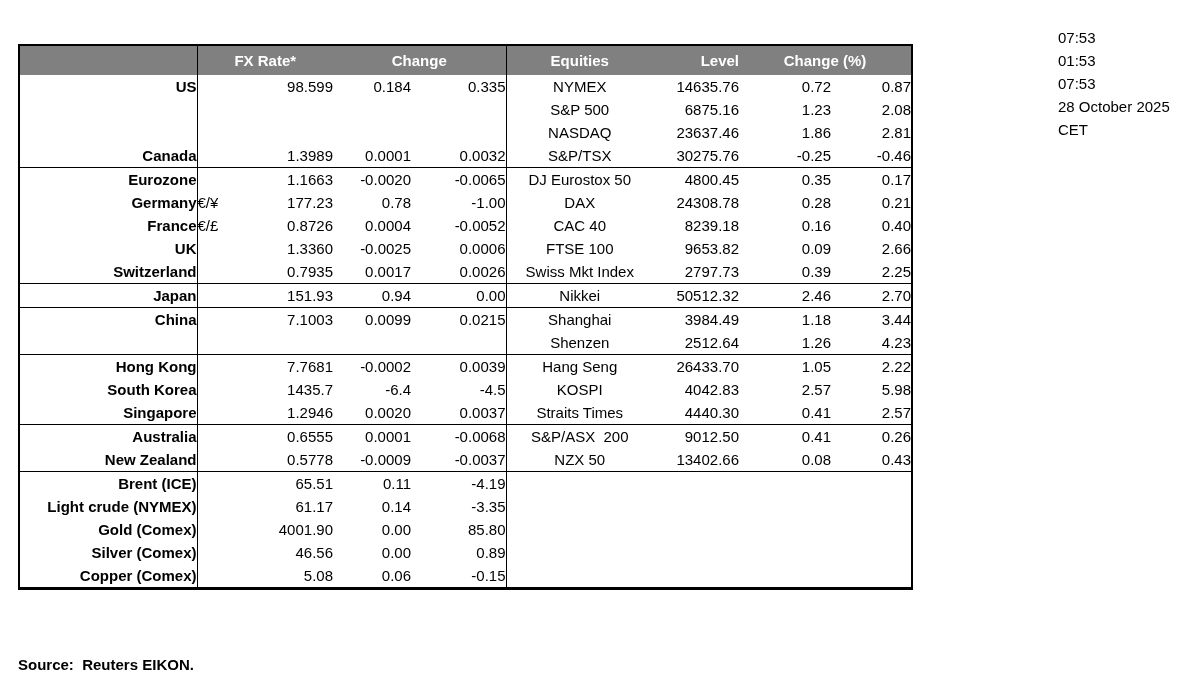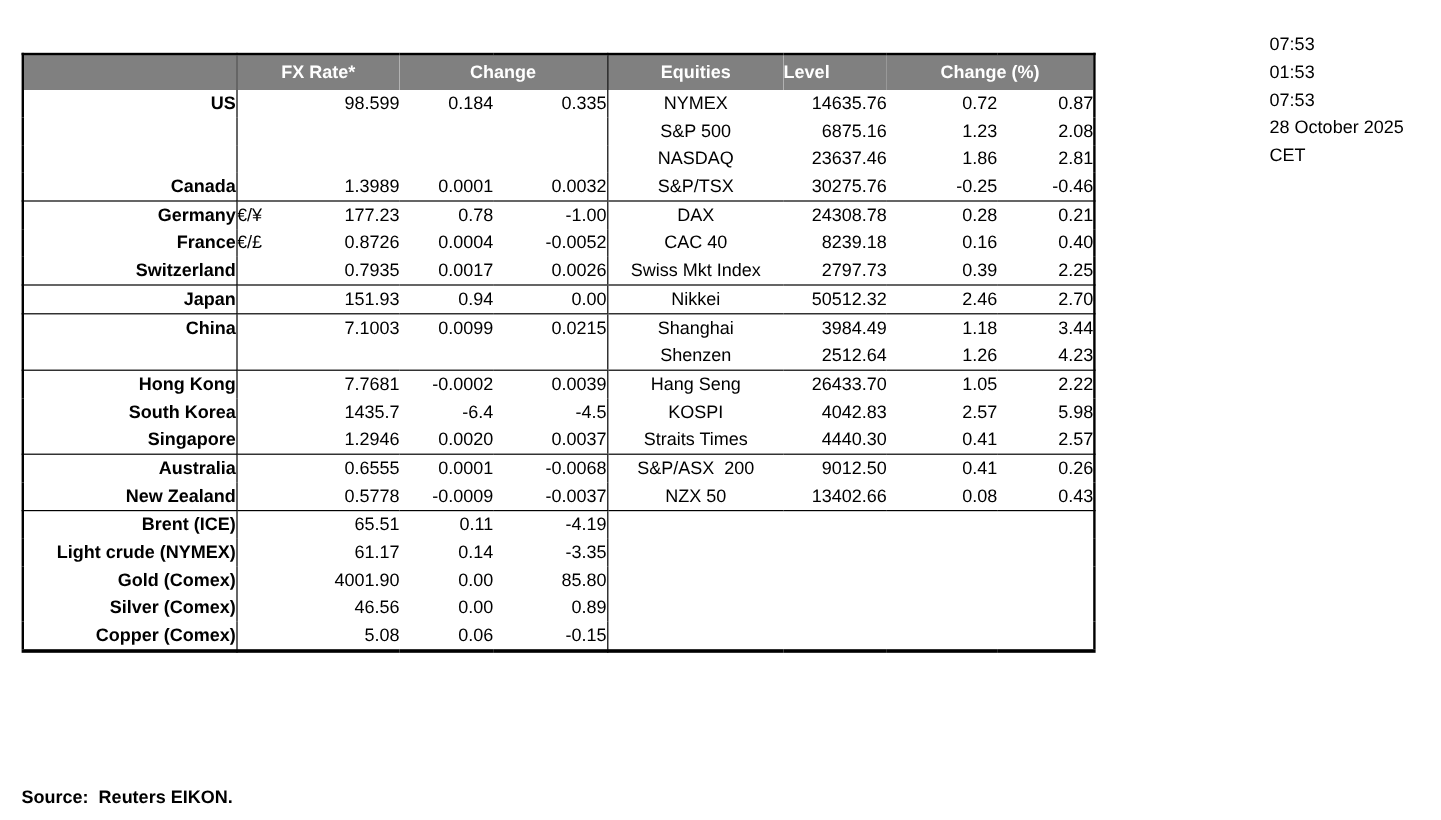--- a/index.html
+++ b/index.html
@@ -22,21 +22,21 @@
   thead th { background:#808080; color:#ffffff; font-weight:bold; }
   tr.h1 th { height:29px; line-height:29px; }
   tr.h2 th { height:25px; line-height:23px; border-bottom:1.5px solid #000; }
 
   .c-name  { text-align:right;  font-weight:bold; padding-left:3px;  border-right:1.5px solid #000; }
   .c-pair  { text-align:left;  padding-left:4px; }
   .c-num   { text-align:right; padding-right:9px; }
   .c-eq    { text-align:center;  padding-left:4px; border-left:1.5px solid #000; font-weight:normal; }
   th.c-eq  { font-weight:bold; }
   .center  { text-align:center; }
-  .right   { text-align:left; padding-right:9px; }
+  .right   { text-align:right; padding-right:9px; }
   .indent  { padding-left:21px; }
   tr.group-end td { border-bottom:1.5px solid #000; }
 
   .footer {
     position:absolute; left:18px; top:607px;
     font-weight:bold; font-size:15px; line-height:23px; white-space:pre;
   }
   .timestamps {
     position:absolute; left:1058px; top:26px;
     font-size:15px; line-height:23px; white-space:pre;
@@ -108,20 +108,31 @@
       <td class="c-pair"></td>
       <td class="c-num">1.3989</td>
       <td class="c-num">0.0001</td>
       <td class="c-num">0.0032</td>
       <td class="c-eq">S&amp;P/TSX</td>
       <td class="c-num">30275.76</td>
       <td class="c-num">-0.25</td>
       <td class="c-num">-0.46</td>
     </tr>
         <tr>
+      <td class="c-name">Eurozone</td>
+      <td class="c-pair"></td>
+      <td class="c-num">1.1663</td>
+      <td class="c-num">-0.0020</td>
+      <td class="c-num">-0.0065</td>
+      <td class="c-eq">DJ Eurostox 50</td>
+      <td class="c-num">4800.45</td>
+      <td class="c-num">0.35</td>
+      <td class="c-num">0.17</td>
+    </tr>
+        <tr>
       <td class="c-name indent">Germany</td>
       <td class="c-pair">€/¥</td>
       <td class="c-num">177.23</td>
       <td class="c-num">0.78</td>
       <td class="c-num">-1.00</td>
       <td class="c-eq">DAX</td>
       <td class="c-num">24308.78</td>
       <td class="c-num">0.28</td>
       <td class="c-num">0.21</td>
     </tr>
@@ -129,20 +140,31 @@
       <td class="c-name indent">France</td>
       <td class="c-pair">€/£</td>
       <td class="c-num">0.8726</td>
       <td class="c-num">0.0004</td>
       <td class="c-num">-0.0052</td>
       <td class="c-eq">CAC 40</td>
       <td class="c-num">8239.18</td>
       <td class="c-num">0.16</td>
       <td class="c-num">0.40</td>
     </tr>
+        <tr>
+      <td class="c-name">UK</td>
+      <td class="c-pair"></td>
+      <td class="c-num">1.3360</td>
+      <td class="c-num">-0.0025</td>
+      <td class="c-num">0.0006</td>
+      <td class="c-eq">FTSE 100</td>
+      <td class="c-num">9653.82</td>
+      <td class="c-num">0.09</td>
+      <td class="c-num">2.66</td>
+    </tr>
         <tr class="group-end">
       <td class="c-name">Switzerland</td>
       <td class="c-pair"></td>
       <td class="c-num">0.7935</td>
       <td class="c-num">0.0017</td>
       <td class="c-num">0.0026</td>
       <td class="c-eq">Swiss Mkt Index</td>
       <td class="c-num">2797.73</td>
       <td class="c-num">0.39</td>
       <td class="c-num">2.25</td>

